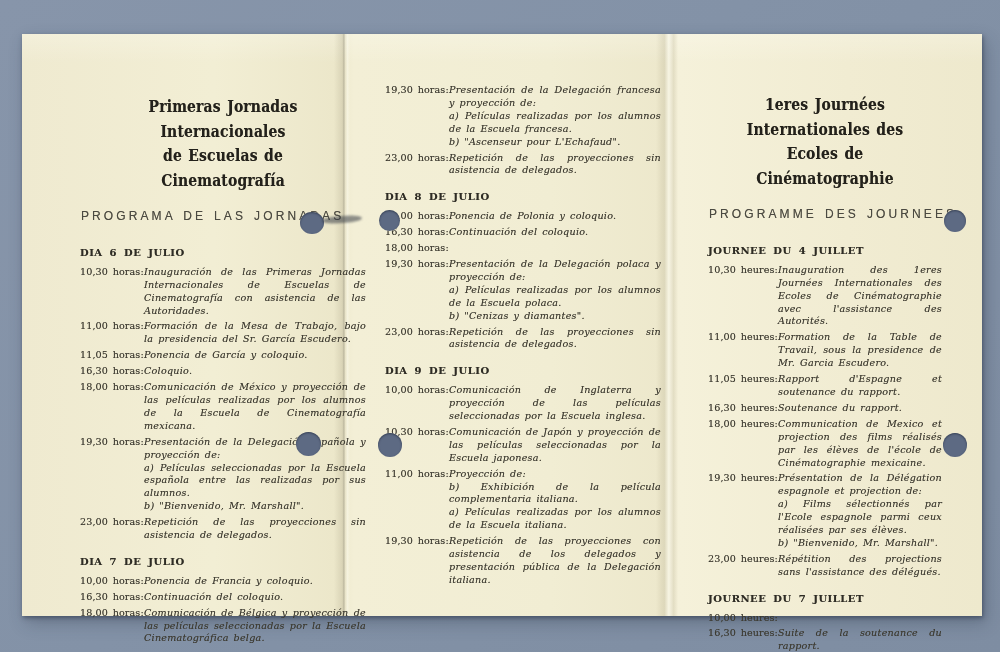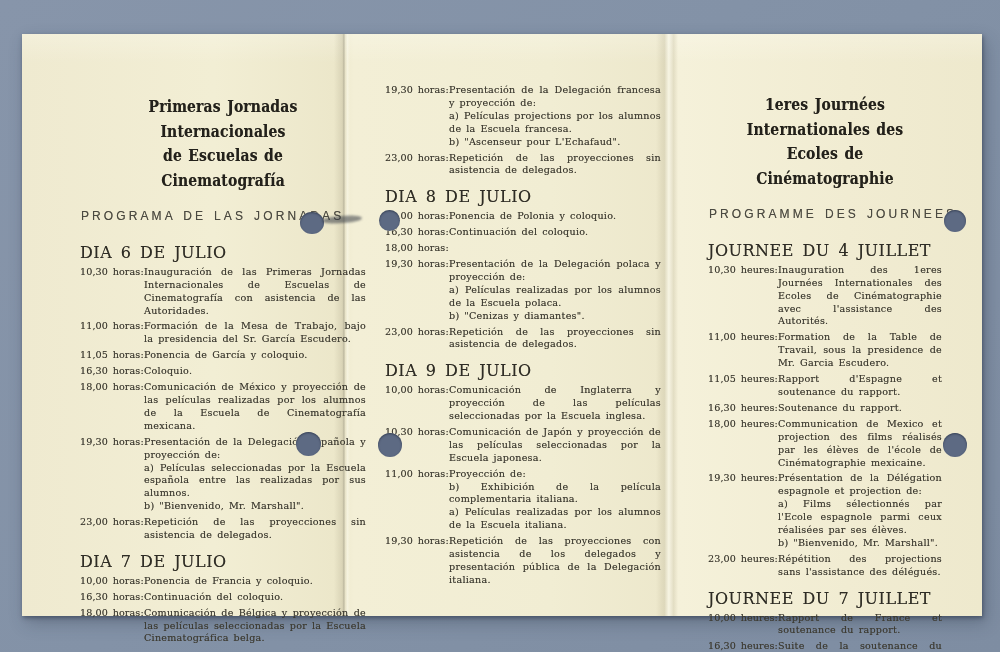--- a/index.html
+++ b/index.html
@@ -23,28 +23,28 @@
          letter-spacing:.25px;word-spacing:1.6px;
          text-shadow:0 0 .4px rgba(60,55,40,.55);}
   .panel-left{left:58px;top:60px;width:286px;}
   .panel-mid{left:363px;top:50px;width:276px;}
   .panel-right{left:686px;top:58px;width:234px;}
   .title{margin:0 0 18px 0;text-align:center;font-weight:bold;font-size:17px;
          line-height:24.5px;color:#23211b;letter-spacing:.2px;
          transform:scaleX(.82);transform-origin:50% 0;}
   .subtitle{font-family:"Liberation Sans",sans-serif;font-size:12px;letter-spacing:3.1px;
          color:#4b4a42;margin:0 0 24px 1px;white-space:nowrap;}
-  .day-heading{font-weight:normal;font-size:16px;color:#2e2c25;letter-spacing:.5px;
+  .day-heading{font-weight:bold;font-size:10px;color:#2e2c25;letter-spacing:.5px;
          word-spacing:3px;margin:14px 0 6px 0;}
   .sections > .day-heading:first-child{margin-top:12px;}
   .panel-mid .sections > .entry:first-child{margin-top:0;}
   .entry{display:flex;margin:0 0 3px 0;}
   .time{flex:0 0 64px;white-space:nowrap;letter-spacing:.1px;}
   .panel-right .time{flex:0 0 70px;}
-  .desc{flex:1;text-align:justify;}
+  .desc{flex:1;text-align:justify;font-style:italic;}
   .subitem{text-align:justify;}
   .hole{position:absolute;border-radius:50%;background:#5d6a83;
         box-shadow:inset 0 1px 2px rgba(30,38,55,.6),0 0 1px rgba(245,240,220,.8);}
   .smudge{position:absolute;left:300px;top:182px;width:40px;height:7px;
         background:rgba(55,60,70,.55);border-radius:40%/50%;filter:blur(1px);
         transform:rotate(-4deg);}
 </style>
 </head>
 <body>
 
@@ -126,21 +126,21 @@
           </div>
         </div>
     </section>
 
     <section class="panel panel-mid">
       <div class="sections">
           <div class="entry">
             <div class="time">19,30 horas:</div>
             <div class="desc">
               <div class="desc-text">Presentación de la Delegación francesa y proyección de:</div>
-              <div class="subitem">a) Películas projections por los alumnos de la Escuela francesa.</div>
+              <div class="subitem">a) Películas realizadas por los alumnos de la Escuela francesa.</div>
               <div class="subitem">b) "Ascenseur pour L'Echafaud".</div>
             </div>
           </div>
           <div class="entry">
             <div class="time">23,00 horas:</div>
             <div class="desc">
               <div class="desc-text">Repetición de las proyecciones sin asistencia de delegados.</div>
             </div>
           </div>
           <div class="day-heading">DIA 8 DE JULIO</div>
@@ -251,23 +251,20 @@
           </div>
           <div class="entry">
             <div class="time">23,00 heures:</div>
             <div class="desc">
               <div class="desc-text">Répétition des projections sans l'assistance des délégués.</div>
             </div>
           </div>
           <div class="day-heading">JOURNEE DU 7 JUILLET</div>
           <div class="entry">
             <div class="time">10,00 heures:</div>
-            <div class="desc">
-              <div class="desc-text">Rapport de France et soutenance du rapport.</div>
-            </div>
           </div>
           <div class="entry">
             <div class="time">16,30 heures:</div>
             <div class="desc">
               <div class="desc-text">Suite de la soutenance du rapport.</div>
             </div>
           </div>
         </div>
     </section>
 

